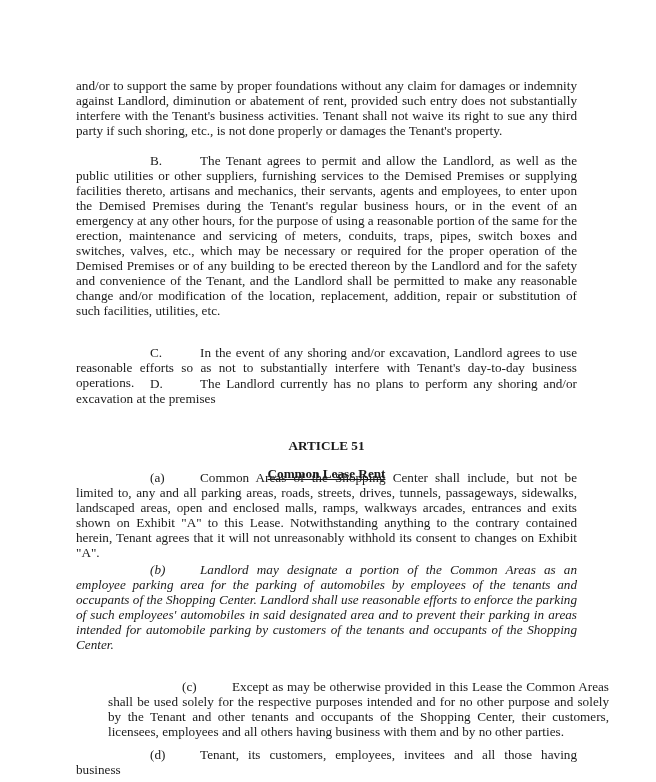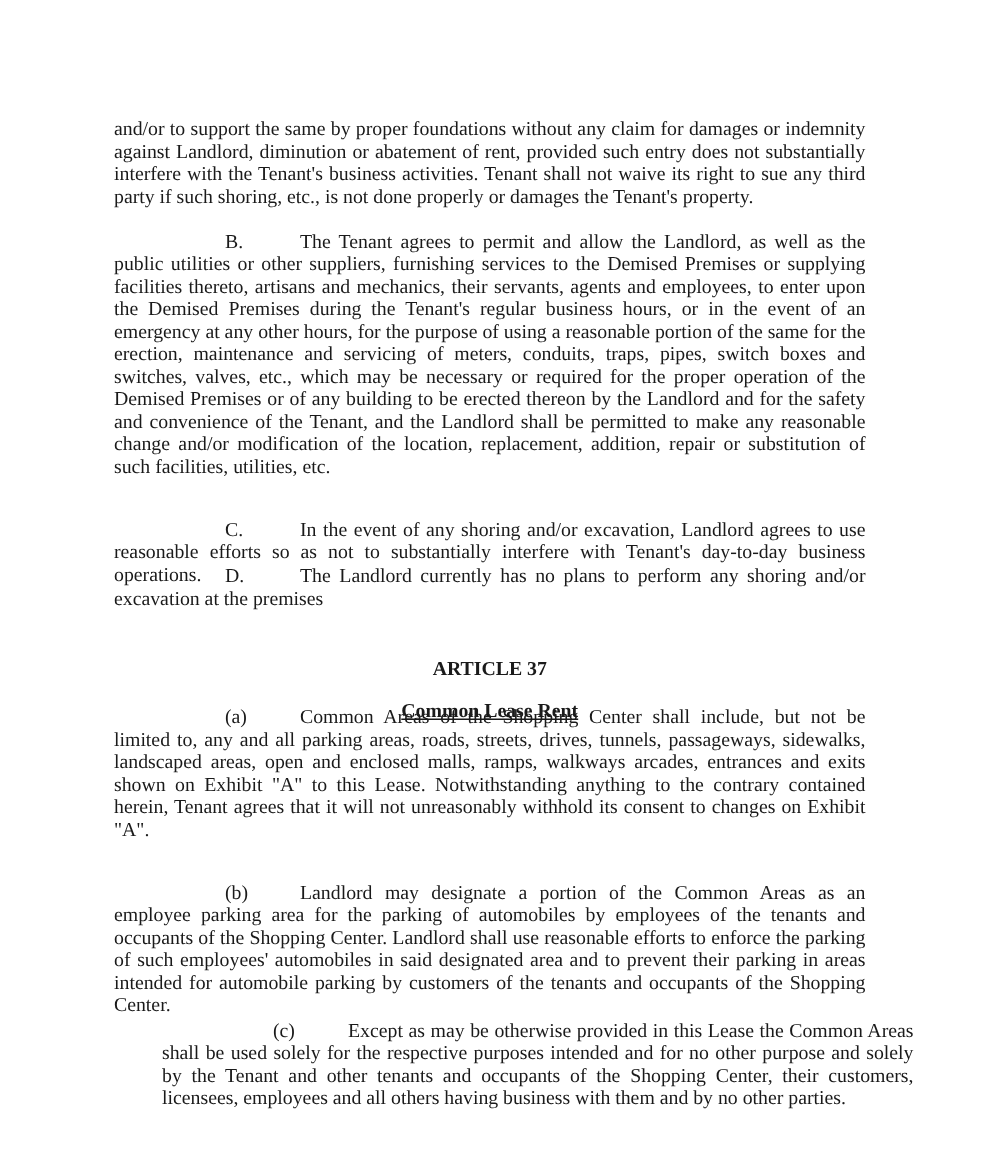--- a/index.html
+++ b/index.html
@@ -32,32 +32,35 @@
   </p>
 
   <p class="text first" style="top:315px;margin-top:30px;">
     <span class="label">C.</span><span>In the event of any shoring and/or excavation, Landlord agrees to use reasonable efforts so as not to substantially interfere with Tenant's day-to-day business operations.</span>
   </p>
 
   <p class="text first" style="top:376px;">
     <span class="label">D.</span><span>The Landlord currently has no plans to perform any shoring and/or excavation at the premises</span>
   </p>
 
-  <p class="center" style="top:438px;">ARTICLE 37</p>
+  <p class="center" style="top:438px;">ARTICLE 51</p>
 
   <p class="center" style="top:466px;">
     <span class="u">Common Lease Rent</span>
   </p>
 
   <p class="text first" style="top:470px;">
     <span class="label">(a)</span><span>Common Areas of the Shopping Center shall include, but not be limited to, any and all parking areas, roads, streets, drives, tunnels, passageways, sidewalks, landscaped areas, open and enclosed malls, ramps, walkways arcades, entrances and exits shown on Exhibit "A" to this Lease.  Notwithstanding anything to the contrary contained herein, Tenant agrees that it will not unreasonably withhold its consent to changes on Exhibit "A".</span>
   </p>
 
-  <p class="text first" style="top:587px;">
+  <p class="text first" style="top:562px;font-style:italic;">
     <span class="label">(b)</span><span>Landlord may designate a portion of the Common Areas as an employee parking area for the parking of automobiles by employees of the tenants and occupants of the Shopping Center. Landlord shall use reasonable efforts to enforce the parking of such employees' automobiles in said designated area and to prevent their parking in areas intended for automobile parking by customers of the tenants and occupants of the Shopping Center.</span>
   </p>
 
   <p class="text first" style="top:679px;margin-left:32px;">
     <span class="label">(c)</span><span>Except as may be otherwise provided in this Lease the Common Areas shall be used solely for the respective purposes intended and for no other purpose and solely by the Tenant and other tenants and occupants of the Shopping Center, their customers, licensees, employees and all others having business with them and by no other parties.</span>
   </p>
 
+  <p class="text first" style="top:747px;">
+    <span class="label">(d)</span><span>Tenant, its customers, employees, invitees and all those having business</span>
+  </p>
 
 </div>
 
 </body></html>

